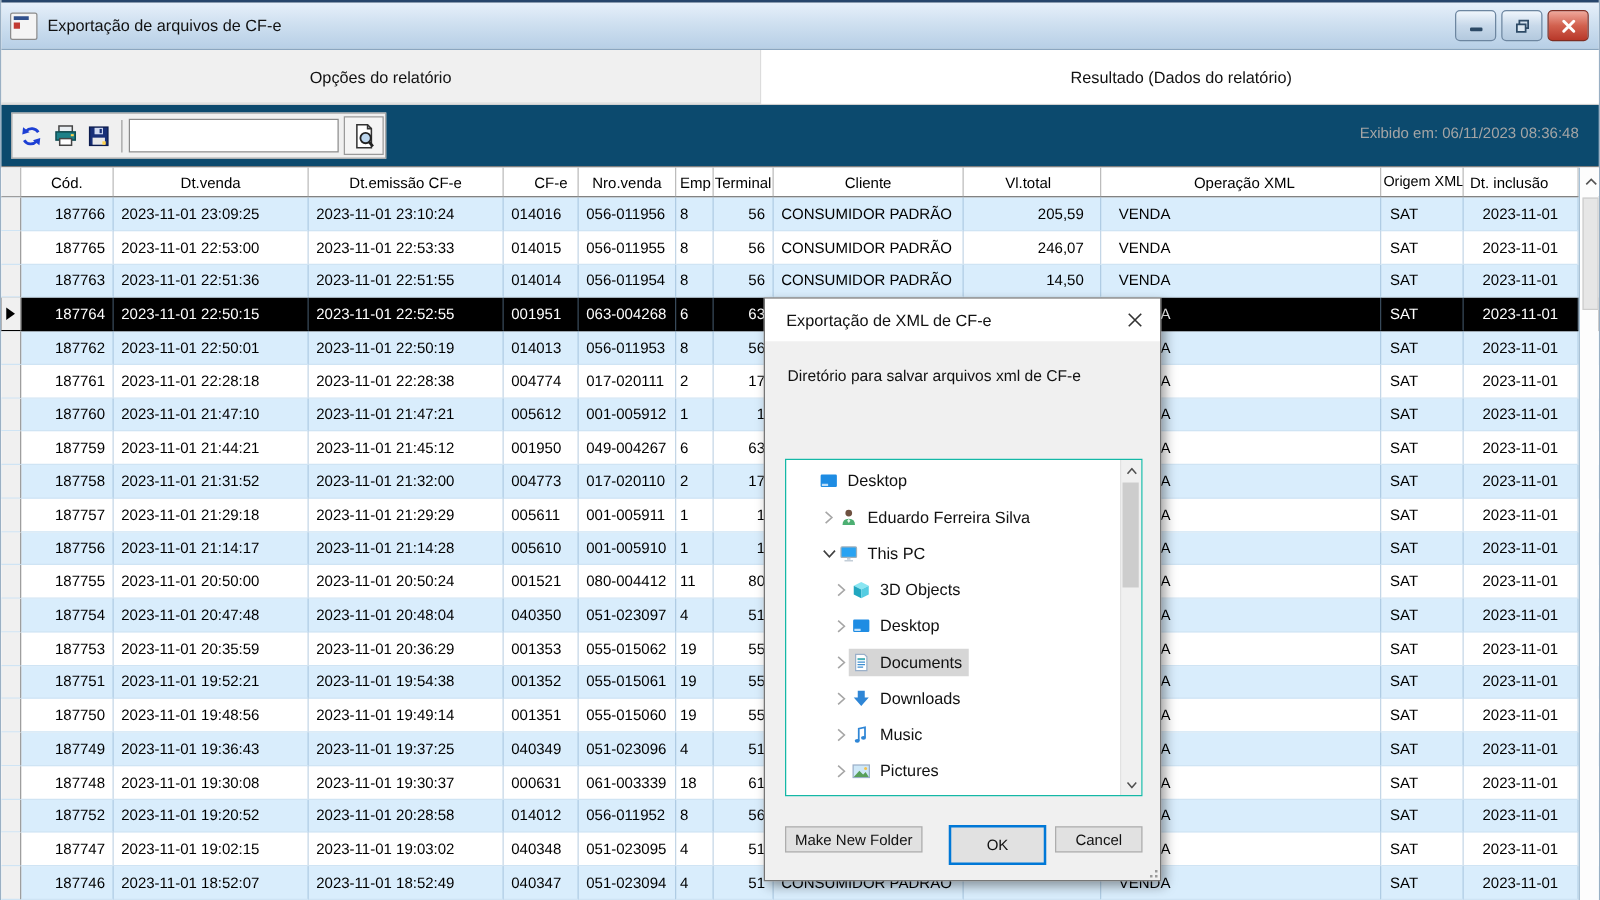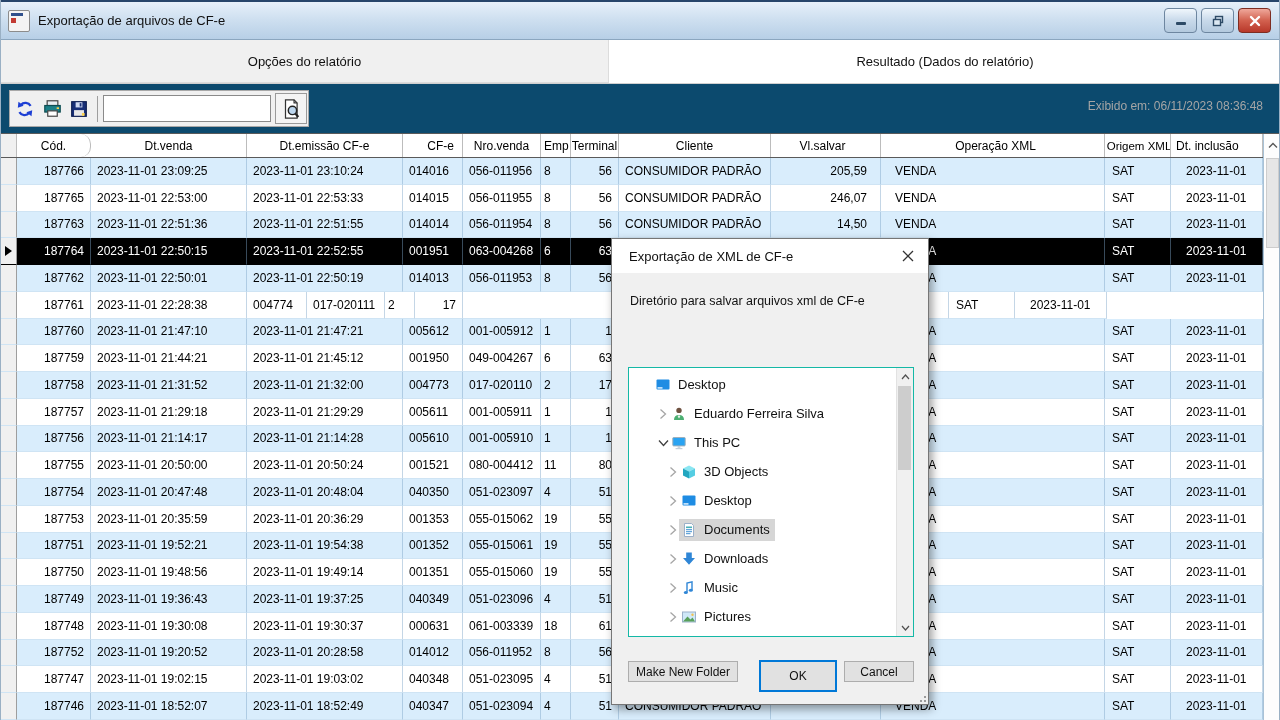--- a/index.html
+++ b/index.html
@@ -50,21 +50,21 @@
   .c3{width:156px;}
   .c4{width:60px;}
   .c5{width:78px;}
   .c6{width:30px;padding:0 3px;}
   .c7{width:48px;justify-content:flex-end;}
   .c8{width:152px;}
   .c9{width:110px;justify-content:flex-end;padding-right:13px;}
   .c10{width:224px;padding-left:14px;}
   .c11{width:66px;padding-left:7px;}
   .c12{width:92px;padding-left:15px;}
-  .ghead .c1{justify-content:center;border-radius:10px;} .ghead .c4{justify-content:flex-end;padding-right:8px;}
+  .ghead .c1{justify-content:center;} .ghead .c4{justify-content:flex-end;padding-right:8px;}
   .ghead .c6{justify-content:flex-start;} .ghead .c7{justify-content:center;}
   .ghead .c9{justify-content:center;padding-right:6px;} .ghead .c10{justify-content:center;padding-left:6px;}
   .ghead .c11{font-size:11.5px;padding-left:3px;} .ghead .c12{justify-content:flex-start;padding-left:5px;}
   .sel-arrow{display:none;width:0;height:0;border-top:5px solid transparent;border-bottom:5px solid transparent;border-left:7px solid #000;}
   .row.selected .sel-arrow{display:block;}
   
   .gscroll{position:absolute;right:0;top:0;width:18px;height:587px;background:#fdfdfd;border-left:1px solid #a9c2d6;box-sizing:border-box;}
   .gscroll .up{height:22px;display:flex;align-items:center;justify-content:center;}
   .gscroll .thumb{margin:2px 2px;height:90px;background:#e6e6e6;border:1px solid #cdcdcd;box-sizing:border-box;}
 
@@ -178,21 +178,21 @@
     <div class="ghead">
       <div class="hcell c0"></div>
     <div class="hcell c1">Cód.</div>
         <div class="hcell c2">Dt.venda</div>
         <div class="hcell c3">Dt.emissão CF-e</div>
         <div class="hcell c4">CF-e</div>
         <div class="hcell c5">Nro.venda</div>
         <div class="hcell c6">Emp</div>
         <div class="hcell c7">Terminal</div>
         <div class="hcell c8">Cliente</div>
-        <div class="hcell c9">Vl.salvar</div>
+        <div class="hcell c9">Vl.total</div>
         <div class="hcell c10">Operação XML</div>
         <div class="hcell c11">Origem XML</div>
         <div class="hcell c12">Dt. inclusão</div>
       </div>
     <div class="gbody">
         <div class="row">
     <div class="cell c0"></div>
     <div class="cell c1">187766</div>
     <div class="cell c2">2023-11-01 23:09:25</div>
     <div class="cell c3">2023-11-01 23:10:24</div>
@@ -264,20 +264,21 @@
     <div class="cell c7">56</div>
     <div class="cell c8"></div>
     <div class="cell c9"></div>
     <div class="cell c10">VENDA</div>
     <div class="cell c11">SAT</div>
     <div class="cell c12">2023-11-01</div>
   </div>
         <div class="row">
     <div class="cell c0"></div>
     <div class="cell c1">187761</div>
+    <div class="cell c2">2023-11-01 22:28:18</div>
     <div class="cell c3">2023-11-01 22:28:38</div>
     <div class="cell c4">004774</div>
     <div class="cell c5">017-020111</div>
     <div class="cell c6">2</div>
     <div class="cell c7">17</div>
     <div class="cell c8"></div>
     <div class="cell c9"></div>
     <div class="cell c10">VENDA</div>
     <div class="cell c11">SAT</div>
     <div class="cell c12">2023-11-01</div>

